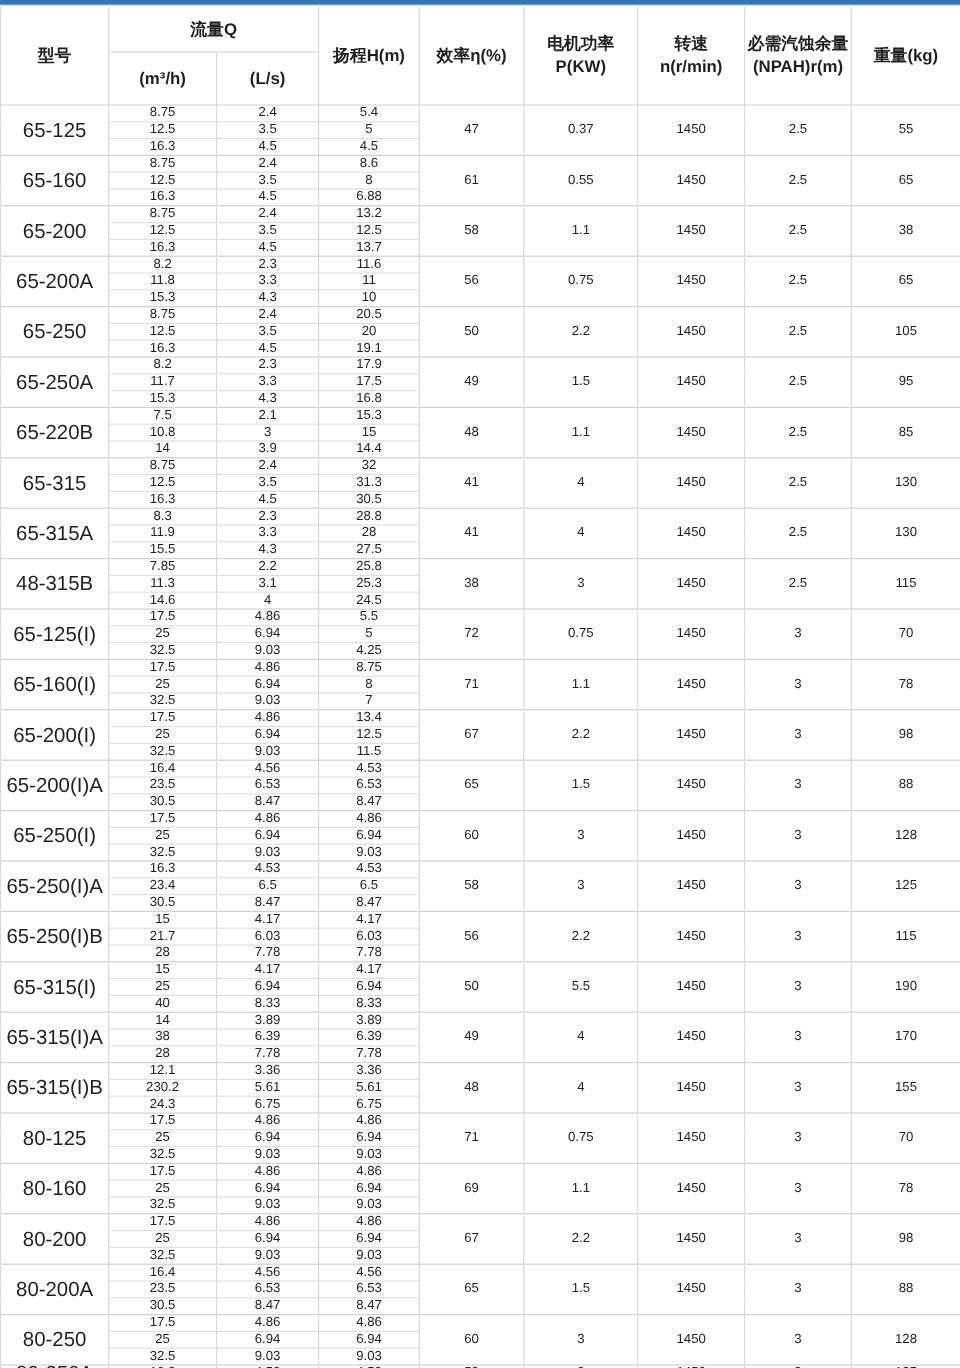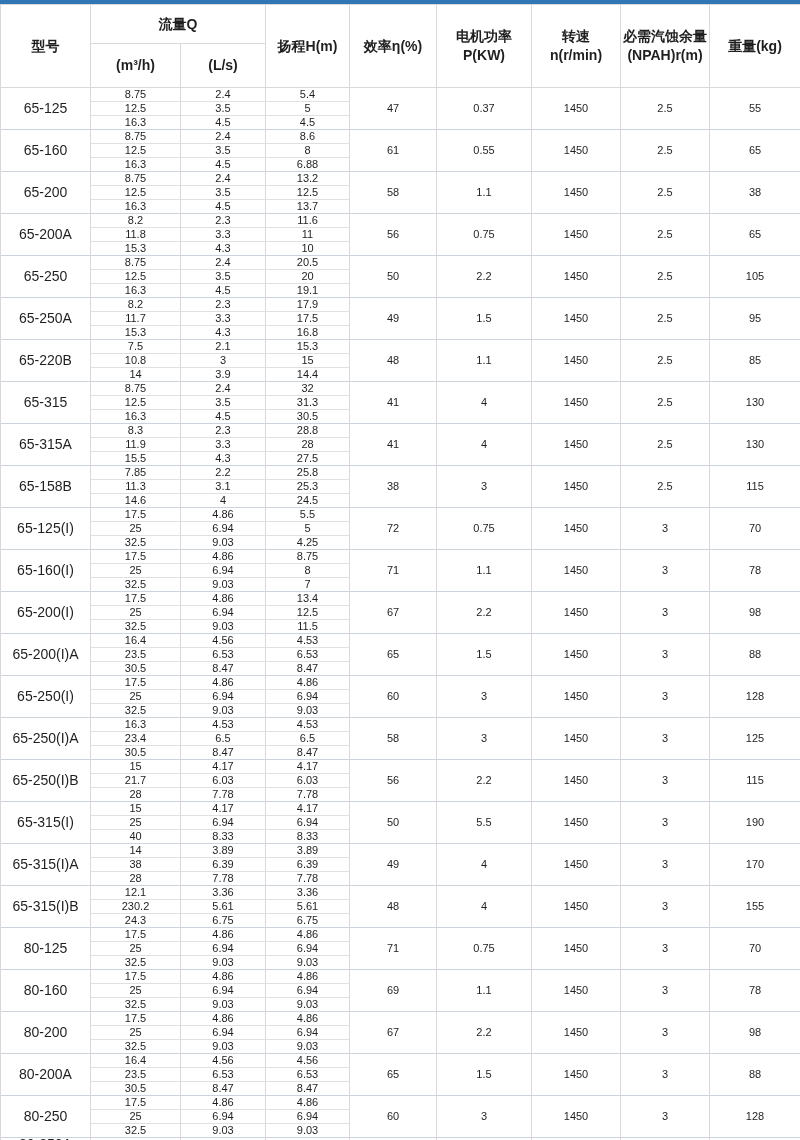--- a/index.html
+++ b/index.html
@@ -42,21 +42,21 @@
     vertical-align: middle;
     border-left: 1px solid #d9d9d9;
     border-right: 1px solid #d9d9d9;
     padding: 0;
     height: 13px;
     line-height: 13px;
     overflow: hidden;
   }
   tbody tr.group-start td { border-top: 1px solid #ccd3da; }
   tbody td.sub { border-bottom: 1px solid #e0e0e0; }
-  tbody td.model { font-size: 14px; }
+  tbody td.model { font-size: 17px; }
   table.spec { border-bottom: 1px solid #ccd3da; }
 </style>
 </head>
 <body>
 
 <div class="page">
   <div class="topbar" style="background: rgb(50, 118, 181);"></div>
   <table class="spec">
     <colgroup>
       <col style="width:90px">
@@ -272,21 +272,21 @@
           <td class="num sub">11.9</td>
           <td class="num sub">3.3</td>
           <td class="num sub">28</td>
         </tr>
         <tr>
           <td class="num">15.5</td>
           <td class="num">4.3</td>
           <td class="num">27.5</td>
         </tr>
         <tr class="group-start">
-          <td rowspan="3" class="model">65-158B</td>
+          <td rowspan="3" class="model">48-315B</td>
           <td class="num sub">7.85</td>
           <td class="num sub">2.2</td>
           <td class="num sub">25.8</td>
           <td rowspan="3" class="merged">38</td>
           <td rowspan="3" class="merged">3</td>
           <td rowspan="3" class="merged">1450</td>
           <td rowspan="3" class="merged">2.5</td>
           <td rowspan="3" class="merged">115</td>
         </tr>
         <tr>

